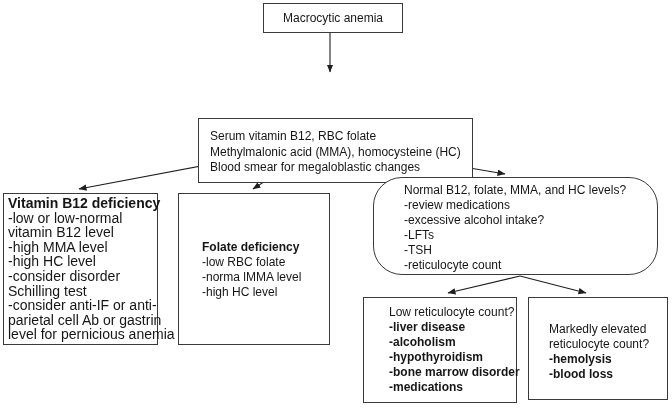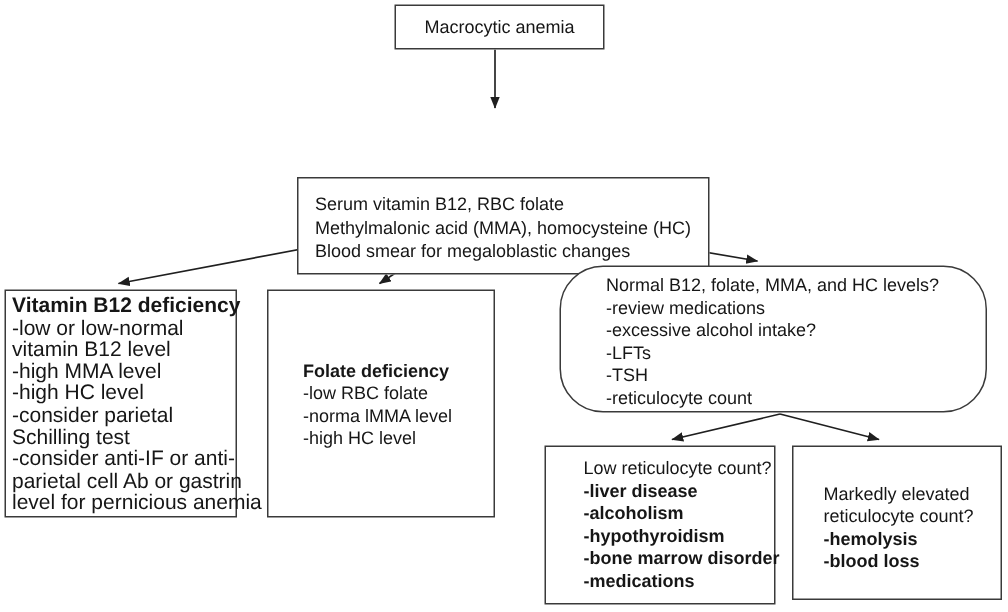--- a/index.html
+++ b/index.html
@@ -99,21 +99,21 @@
     <span class="ln">Methylmalonic acid (MMA), homocysteine (HC)</span>
     <span class="ln">Blood smear for megaloblastic changes</span>
   </div>
 
   <div class="node node-b12">
     <span class="ln b">Vitamin B12 deficiency</span>
     <span class="ln">-low or low-normal</span>
     <span class="ln">vitamin B12 level</span>
     <span class="ln">-high MMA level</span>
     <span class="ln">-high HC level</span>
-    <span class="ln">-consider parietal</span>
+    <span class="ln">-consider disorder</span>
     <span class="ln">Schilling test</span>
     <span class="ln">-consider anti-IF or anti-</span>
     <span class="ln">parietal cell Ab or gastrin</span>
     <span class="ln">level for pernicious anemia</span>
   </div>
 
   <div class="node node-folate">
     <span class="ln b">Folate deficiency</span>
     <span class="ln">-low RBC folate</span>
     <span class="ln">-norma lMMA level</span>

